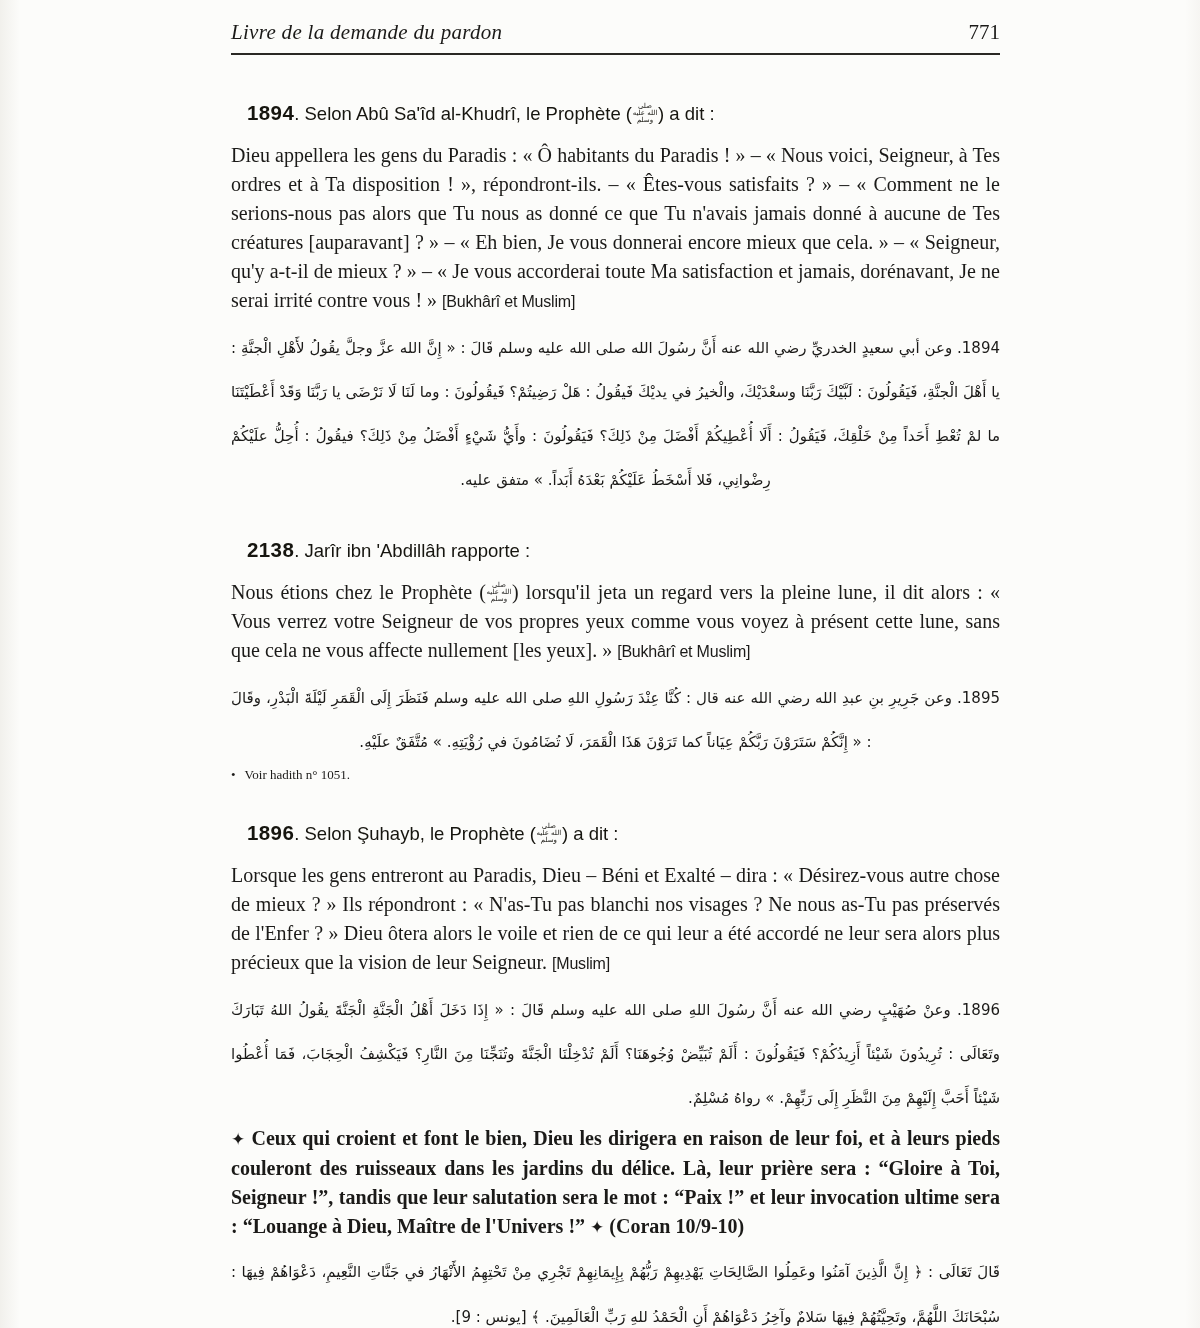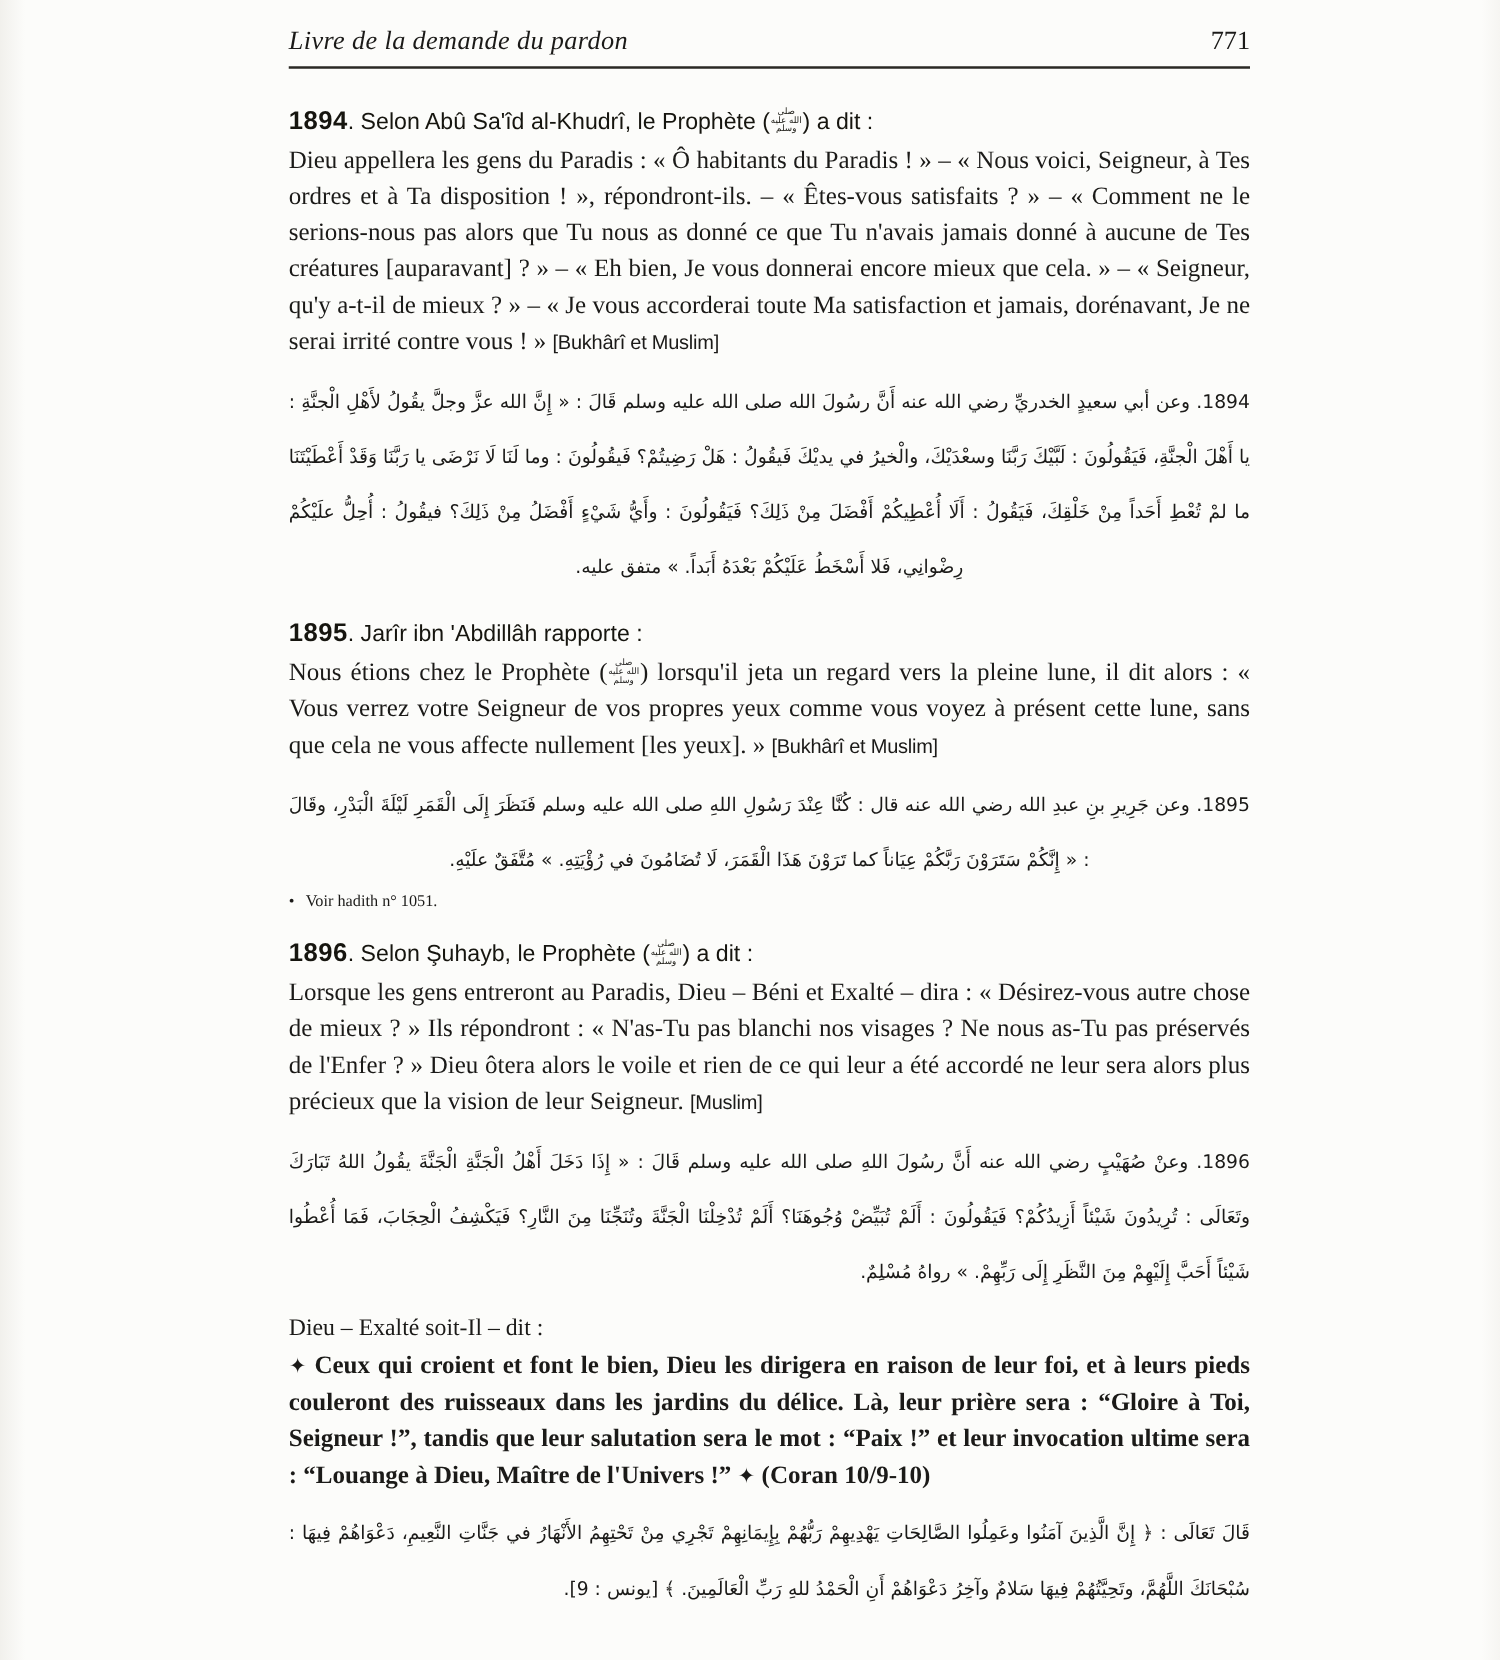--- a/index.html
+++ b/index.html
@@ -10,21 +10,21 @@
     color:#1b1a18;
     padding-left:39px;
   }
   .col{box-sizing:border-box;width:100%;height:100%;padding:20px 200px 0 192px;display:flex;flex-direction:column;}
   
   .pagehead{display:flex;justify-content:space-between;align-items:flex-end;
     border-bottom:2px solid #2a2824;padding-bottom:8px;}
   .book-title{font:italic 21px "Liberation Serif",serif;letter-spacing:.3px;}
   .page-number{font:21px "Liberation Serif",serif;}
   
-  .hhead{font-family:"Liberation Sans",sans-serif;font-size:18.5px;margin:0;color:#16150f;}
+  .hhead{font-family:"Liberation Sans",sans-serif;font-size:18.5px;margin:16px;color:#16150f;}
   .hnum{font-weight:bold;font-size:20.5px;letter-spacing:.4px;}
   .pbuh{display:inline-block;width:26px;font-size:7px;line-height:7px;text-align:center;
     vertical-align:-2px;font-family:"DejaVu Sans",sans-serif;}
   
   .fr{font-family:"Liberation Serif",serif;font-size:20px;line-height:29px;
     text-align:justify;margin:5px 0 0;}
   .src{font-family:"Liberation Sans",sans-serif;font-size:16px;letter-spacing:-.2px;white-space:nowrap;}
   
   .ar{direction:rtl;font-family:"DejaVu Sans",sans-serif;font-size:15px;line-height:44px;
     text-align:justify;margin:10px 0 0;}
@@ -55,32 +55,31 @@
       <span class="page-number">771</span>
     </header>
 
     <section class="sec-1894">
       <p class="hhead"><span class="hnum">1894</span><span>. Selon Abû Sa'îd al-Khudrî, le Prophète (</span><span class="pbuh">صلى الله عليه وسلم</span><span>) a dit :</span></p>
       <p class="fr"><span>Dieu appellera les gens du Paradis : « Ô habitants du Paradis ! » – « Nous voici, Seigneur, à Tes ordres et à Ta disposition ! », répondront-ils. – « Êtes-vous satisfaits ? » – « Comment ne le serions-nous pas alors que Tu nous as donné ce que Tu n'avais jamais donné à aucune de Tes créatures [auparavant] ? » – « Eh bien, Je vous donnerai encore mieux que cela. » – « Seigneur, qu'y a-t-il de mieux ? » – « Je vous accorderai toute Ma satisfaction et jamais, dorénavant, Je ne serai irrité contre vous ! »</span> <span class="src">[Bukhârî et Muslim]</span></p>
       <p class="ar center-last">1894. وعن أبي سعيدٍ الخدريِّ رضي الله عنه أَنَّ رسُولَ الله صلى الله عليه وسلم قَالَ : « إِنَّ الله عزَّ وجلَّ يقُولُ لأَهْلِ الْجنَّةِ : يا أَهْلَ الْجنَّةِ، فَيَقُولُونَ : لَبَّيْكَ رَبَّنَا وسعْدَيْكَ، والْخيرُ في يديْكَ فَيقُولُ : هَلْ رَضِيتُمْ؟ فَيقُولُونَ : وما لَنَا لَا نَرْضَى يا رَبَّنَا وَقَدْ أَعْطَيْتَنَا ما لمْ تُعْطِ أَحَداً مِنْ خَلْقِكَ، فَيَقُولُ : أَلَا أُعْطِيكُمْ أَفْضَلَ مِنْ ذَلِكَ؟ فَيَقُولُونَ : وأَيُّ شَيْءٍ أَفْضَلُ مِنْ ذَلِكَ؟ فيقُولُ : أُحِلُّ علَيْكُمْ رِضْوانِي، فَلا أَسْخَطُ عَلَيْكُمْ بَعْدَهُ أَبَداً. » متفق عليه.</p>
     </section>
 
     <section class="sec-1895">
-      <p class="hhead"><span class="hnum">1895</span><span>. Jarîr ibn 'Abdillâh rapporte :</span></p>
+      <p class="hhead"><span class="hnum">2138</span><span>. Jarîr ibn 'Abdillâh rapporte :</span></p>
       <p class="fr"><span>Nous étions chez le Prophète (</span><span class="pbuh">صلى الله عليه وسلم</span><span>) lorsqu'il jeta un regard vers la pleine lune, il dit alors : « Vous verrez votre Seigneur de vos propres yeux comme vous voyez à présent cette lune, sans que cela ne vous affecte nullement [les yeux]. »</span> <span class="src">[Bukhârî et Muslim]</span></p>
       <p class="ar center-last">1895. وعن جَرِيرِ بنِ عبدِ الله رضي الله عنه قال : كُنَّا عِنْدَ رَسُولِ اللهِ صلى الله عليه وسلم فَنَظَرَ إِلَى الْقَمَرِ لَيْلَةَ الْبَدْرِ، وقَالَ : « إِنَّكُمْ سَتَرَوْنَ رَبَّكُمْ عِيَاناً كما تَرَوْنَ هَذَا الْقَمَرَ، لَا تُضَامُونَ في رُؤْيَتِهِ. » مُتَّفَقٌ علَيْهِ.</p>
       <p class="note-item"><span class="note-bullet">•</span><span>Voir hadith n° 1051.</span></p>
     </section>
 
     <section class="sec-1896">
       <p class="hhead"><span class="hnum">1896</span><span>. Selon Şuhayb, le Prophète (</span><span class="pbuh">صلى الله عليه وسلم</span><span>) a dit :</span></p>
       <p class="fr"><span>Lorsque les gens entreront au Paradis, Dieu – Béni et Exalté – dira : « Désirez-vous autre chose de mieux ? » Ils répondront : « N'as-Tu pas blanchi nos visages ? Ne nous as-Tu pas préservés de l'Enfer ? » Dieu ôtera alors le voile et rien de ce qui leur a été accordé ne leur sera alors plus précieux que la vision de leur Seigneur.</span> <span class="src">[Muslim]</span></p>
       <p class="ar">1896. وعنْ صُهَيْبٍ رضي الله عنه أَنَّ رسُولَ اللهِ صلى الله عليه وسلم قَالَ : « إِذَا دَخَلَ أَهْلُ الْجَنَّةِ الْجَنَّةَ يقُولُ اللهُ تَبَارَكَ وتَعَالَى : تُرِيدُونَ شَيْئاً أَزِيدُكُمْ؟ فَيَقُولُونَ : أَلَمْ تُبَيِّضْ وُجُوهَنَا؟ أَلَمْ تُدْخِلْنَا الْجَنَّةَ وتُنَجِّنَا مِنَ النَّارِ؟ فَيَكْشِفُ الْحِجَابَ، فَمَا أُعْطُوا شَيْئاً أَحَبَّ إِلَيْهِمْ مِنَ النَّظَرِ إِلَى رَبِّهِمْ. » رواهُ مُسْلِمٌ.</p>
     </section>
 
     <section>
-      <p class="quran-label">Dieu – Exalté soit-Il – dit :</p>
       <p class="quote"><span class="orn">✦</span> <span>Ceux qui croient et font le bien, Dieu les dirigera en raison de leur foi, et à leurs pieds couleront des ruisseaux dans les jardins du délice. Là, leur prière sera : “Gloire à Toi, Seigneur !”, tandis que leur salutation sera le mot : “Paix !” et leur invocation ultime sera : “Louange à Dieu, Maître de l'Univers !”</span> <span class="orn">✦</span> <span>(Coran 10/9-10)</span></p>
       <p class="ar ar-quran">قَالَ تَعَالَى : ﴿ إِنَّ الَّذِينَ آمَنُوا وعَمِلُوا الصَّالِحَاتِ يَهْدِيهِمْ رَبُّهُمْ بِإِيمَانِهِمْ تَجْرِي مِنْ تَحْتِهِمُ الأَنْهَارُ في جَنَّاتِ النَّعِيمِ، دَعْوَاهُمْ فِيهَا : سُبْحَانَكَ اللَّهُمَّ، وتَحِيَّتُهُمْ فِيهَا سَلامٌ وآخِرُ دَعْوَاهُمْ أَنِ الْحَمْدُ للهِ رَبِّ الْعَالَمِينَ. ﴾ [يونس : 9].</p>
     </section>
 
   </div>
 </div>
 
 </body></html>

